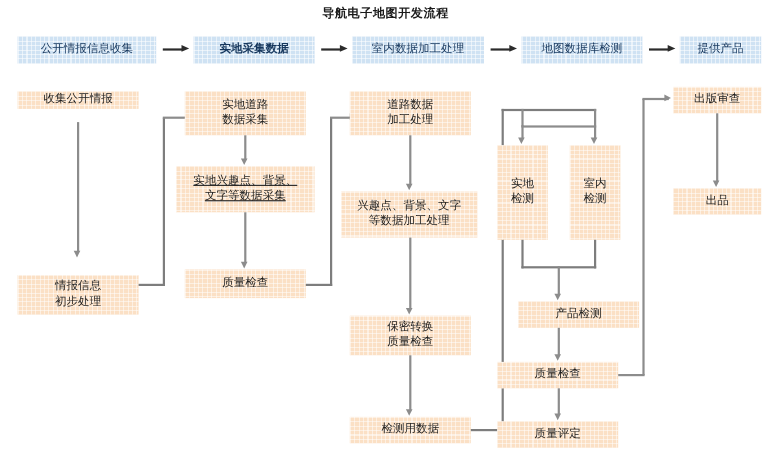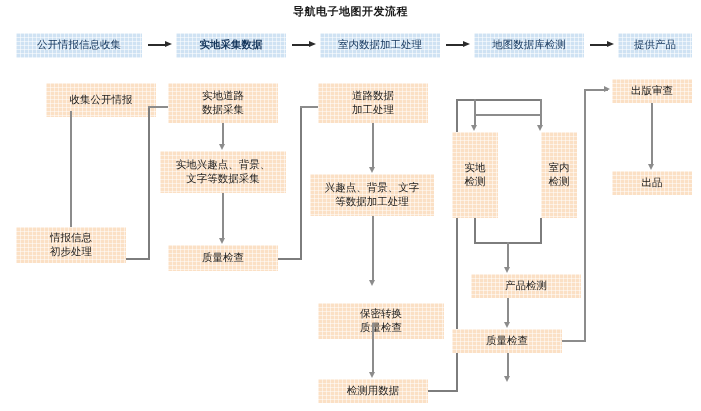--- a/index.html
+++ b/index.html
@@ -104,40 +104,40 @@
   </div>
 
   <div class="node stagebox" style="left:474px;top:33px;width:110px;height:25px;">地图数据库检测</div>
   <div class="bigarrow" style="left:590px;top:39px;width:24px;">
     <div class="shaft" style="width:18px;"></div>
       <div class="head"></div>
   </div>
 
   <div class="node stagebox" style="left:618px;top:33px;width:74px;height:25px;">提供产品</div>
 
-  <div class="node procbox" style="left:16px;top:83px;width:110px;height:34px;margin-left:30px;">收集公开情报</div>
+  <div class="node procbox" style="left:16px;top:83px;width:110px;height:16px;">收集公开情报</div>
 
   <div class="conn v" style="left:70px;top:111px;height:118px;"></div>
   <div class="arw arw-d" style="left:67px;top:228px;"></div>
 
-  <div class="node procbox" style="left:16px;top:227px;width:110px;height:36px;">情报信息
+  <div class="node procbox" style="left:16px;top:250px;width:110px;height:36px;">情报信息
 初步处理</div>
 
   <div class="conn hthick" style="left:126px;top:258px;width:24px;"></div>
   <div class="conn vthick" style="left:148px;top:107px;height:153px;"></div>
   <div class="conn h" style="left:148px;top:106px;width:24px;"></div>
   <div class="arw arw-r" style="left:170px;top:103px;"></div>
 
   <div class="node procbox" style="left:168px;top:83px;width:110px;height:40px;">实地道路
 数据采集</div>
 
   <div class="conn v" style="left:222px;top:123px;height:22px;"></div>
   <div class="arw arw-d" style="left:219px;top:144px;"></div>
 
-  <div class="node procbox" style="left:160px;top:151px;width:126px;height:42px;">实地兴趣点、背景、
+  <div class="node procbox" style="left:160px;top:151px;width:126px;height:42px;text-decoration:underline;">实地兴趣点、背景、
 文字等数据采集</div>
 
   <div class="conn v" style="left:222px;top:193px;height:46px;"></div>
   <div class="arw arw-d" style="left:219px;top:238px;"></div>
 
   <div class="node procbox" style="left:168px;top:245px;width:110px;height:26px;">质量检查</div>
 
   <div class="conn hthick" style="left:278px;top:258px;width:24px;"></div>
   <div class="conn vthick" style="left:300px;top:107px;height:153px;"></div>
   <div class="conn h" style="left:300px;top:106px;width:22px;"></div>
@@ -148,21 +148,21 @@
 
   <div class="conn v" style="left:372px;top:123px;height:45px;"></div>
   <div class="arw arw-d" style="left:369px;top:167px;"></div>
 
   <div class="node procbox" style="left:310px;top:174px;width:124px;height:42px;">兴趣点、背景、文字
 等数据加工处理</div>
 
   <div class="conn v" style="left:372px;top:216px;height:65px;"></div>
   <div class="arw arw-d" style="left:369px;top:280px;"></div>
 
-  <div class="node procbox" style="left:318px;top:303px;width:126px;height:36px;">保密转换
+  <div class="node procbox" style="left:318px;top:287px;width:110px;height:36px;">保密转换
 质量检查</div>
 
   <div class="conn v" style="left:372px;top:323px;height:50px;"></div>
   <div class="arw arw-d" style="left:369px;top:372px;"></div>
 
   <div class="node procbox" style="left:318px;top:379px;width:110px;height:24px;">检测用数据</div>
 
   <div class="conn hthick" style="left:428px;top:390px;width:30px;"></div>
   <div class="conn vthick" style="left:456px;top:99px;height:293px;"></div>
   <div class="conn vthick" style="left:456px;top:99px;width:86px;height:2.2px;background:#7d7d7d;"></div>
@@ -170,39 +170,40 @@
   <div class="conn h" style="left:474px;top:114px;width:68px;"></div>
   <div class="conn v" style="left:474px;top:99px;height:16px;"></div>
   <div class="conn v" style="left:474px;top:114px;height:12px;"></div>
   <div class="arw arw-d" style="left:471px;top:125px;"></div>
 
   <div class="conn v" style="left:540px;top:99px;height:27px;"></div>
   <div class="arw arw-d" style="left:537px;top:125px;"></div>
 
   <div class="node procbox" style="left:452px;top:132px;width:46px;height:86px;">实地
 检测</div>
-  <div class="node procbox" style="left:541px;top:132px;width:36px;height:86px;">室内
+  <div class="node procbox" style="left:518px;top:132px;width:46px;height:86px;">室内
 检测</div>
 
   <div class="conn vthick" style="left:474px;top:218px;height:26px;"></div>
   <div class="conn vthick" style="left:540px;top:218px;height:26px;"></div>
   <div class="conn hthick" style="left:474px;top:242px;width:68px;"></div>
   <div class="conn v" style="left:507px;top:242px;height:26px;"></div>
   <div class="arw arw-d" style="left:504px;top:267px;"></div>
 
   <div class="node procbox" style="left:471px;top:274px;width:110px;height:24px;">产品检测</div>
 
   <div class="conn v" style="left:507px;top:298px;height:25px;"></div>
   <div class="arw arw-d" style="left:504px;top:322px;"></div>
 
   <div class="node procbox" style="left:452px;top:329px;width:110px;height:24px;">质量检查</div>
 
   <div class="conn v" style="left:507px;top:353px;height:24px;"></div>
   <div class="arw arw-d" style="left:504px;top:376px;"></div>
 
+  <div class="node procbox" style="left:452px;top:383px;width:110px;height:24px;">质量评定</div>
 
   <div class="conn h" style="left:562px;top:340px;width:24px;"></div>
   <div class="conn v" style="left:584px;top:90px;height:251px;"></div>
   <div class="conn h" style="left:584px;top:89px;width:24px;"></div>
   <div class="arw arw-r" style="left:604px;top:86px;"></div>
 
   <div class="node procbox" style="left:612px;top:79px;width:80px;height:24px;">出版审查</div>
 
   <div class="conn v" style="left:651px;top:103px;height:62px;"></div>
   <div class="arw arw-d" style="left:648px;top:164px;"></div>

